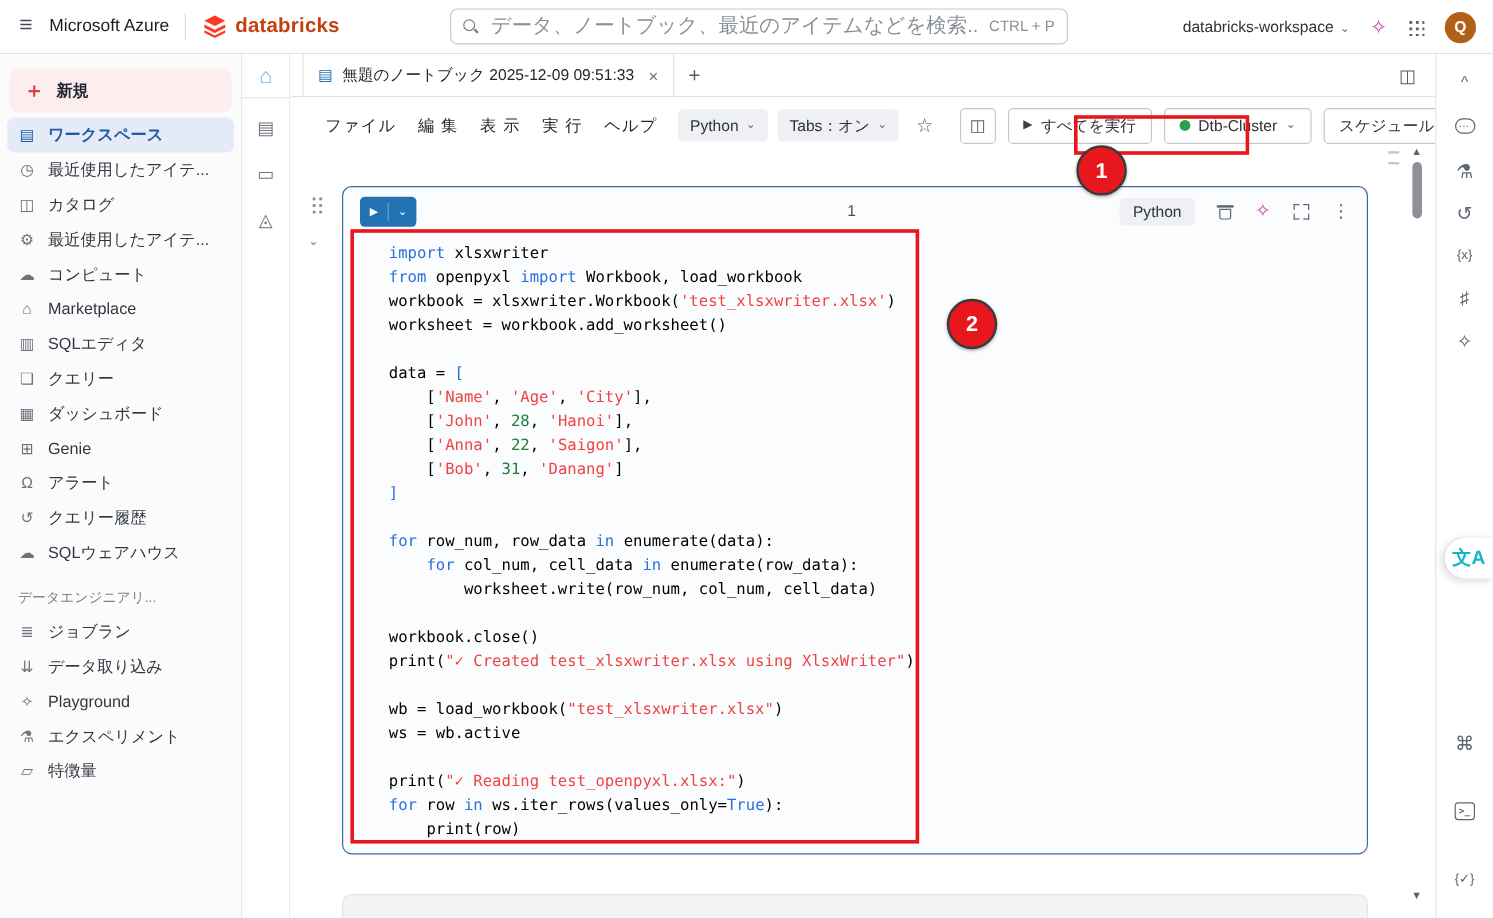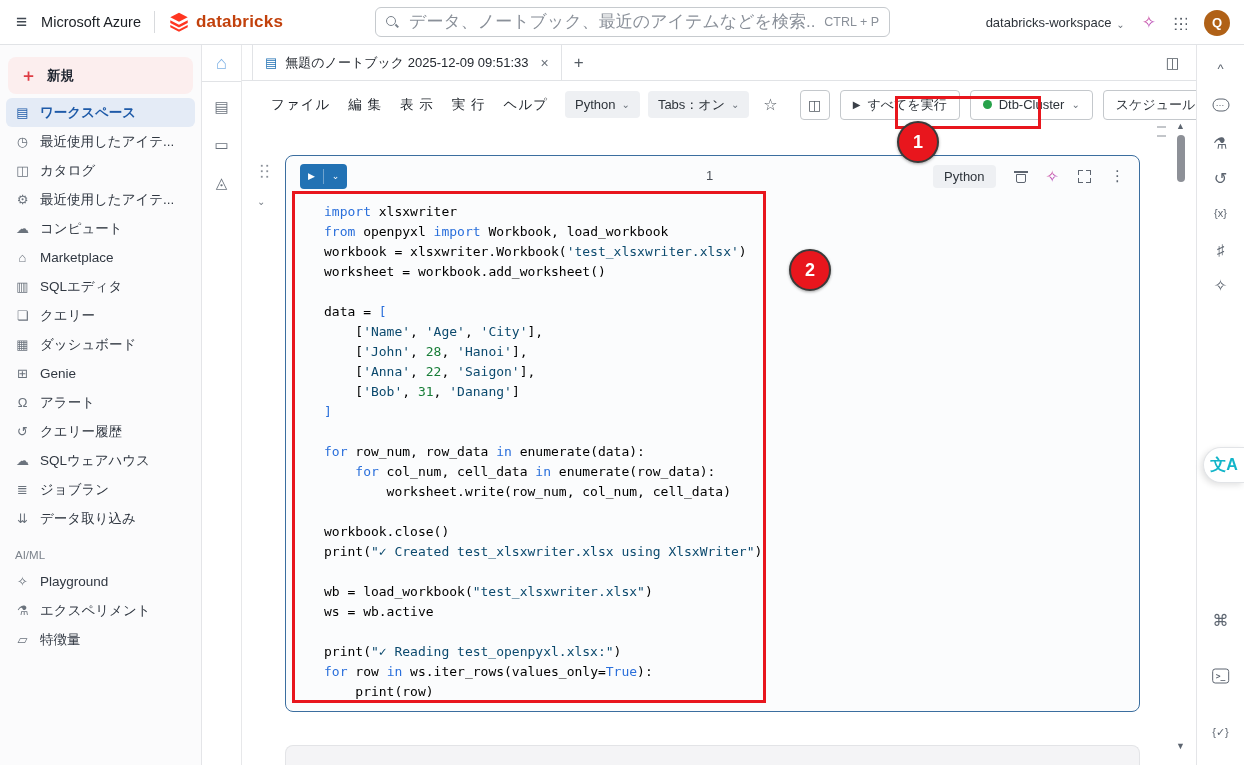--- a/index.html
+++ b/index.html
@@ -97,21 +97,21 @@
   .icon-expand{position:relative;width:13px;height:13px;cursor:pointer}
   .icon-expand i{position:absolute;width:4px;height:4px;border:0 solid #5d6570}
   .icon-expand i.c1{top:0;left:0;border-top-width:1.5px;border-left-width:1.5px}
   .icon-expand i.c2{top:0;right:0;border-top-width:1.5px;border-right-width:1.5px}
   .icon-expand i.c3{bottom:0;left:0;border-bottom-width:1.5px;border-left-width:1.5px}
   .icon-expand i.c4{bottom:0;right:0;border-bottom-width:1.5px;border-right-width:1.5px}
   .kebab{font-size:15px;color:#5d6570;cursor:pointer}
 
   .code{padding:6px 0 0 38px;font-family:"DejaVu Sans Mono","Liberation Mono",monospace;
         font-size:13px;line-height:20px;white-space:pre;cursor:text}
-  .tk-p{color:#000000}.tk-k{color:#2a6fdb}.tk-f{color:#000000}.tk-s{color:#0c4a6e}
+  .tk-p{color:#000000}.tk-k{color:#2a6fdb}.tk-f{color:#000000}.tk-s{color:#ef4444}
   .tk-n{color:#177d37}.tk-b{color:#2a6fdb}
 
   .drag-dots{position:absolute;left:17px;top:118px;width:11px;height:16px;
              background-image:radial-gradient(#8a8f98 1.3px,transparent 1.4px);background-size:5.5px 5.5px;cursor:grab}
   .gutter-caret{position:absolute;left:15px;top:151px;font-size:10px;color:#767d86;cursor:pointer}
 
   .next-cell{position:absolute;left:43px;top:700px;width:855px;height:22px;background:#f4f4f6;
              border:1px solid #e3e4e7;border-bottom:none;border-radius:8px 8px 0 0;box-sizing:border-box;cursor:pointer}
 
   
@@ -223,29 +223,29 @@
         <span class="sb-label">アラート</span>
       </div>
       <div class="sb-item">
         <span class="sb-icon">↺</span>
         <span class="sb-label">クエリー履歴</span>
       </div>
       <div class="sb-item">
         <span class="sb-icon">☁</span>
         <span class="sb-label">SQLウェアハウス</span>
       </div>
+      <div class="sec-title">データエンジニアリ...</div>
       <div class="sb-item">
         <span class="sb-icon">≣</span>
         <span class="sb-label">ジョブラン</span>
       </div>
       <div class="sb-item">
         <span class="sb-icon">⇊</span>
         <span class="sb-label">データ取り込み</span>
       </div>
-      <div class="sec-title">AI/ML</div>
       <div class="sb-item">
         <span class="sb-icon">✧</span>
         <span class="sb-label">Playground</span>
       </div>
       <div class="sb-item">
         <span class="sb-icon">⚗</span>
         <span class="sb-label">エクスペリメント</span>
       </div>
       <div class="sb-item">
         <span class="sb-icon">▱</span>

